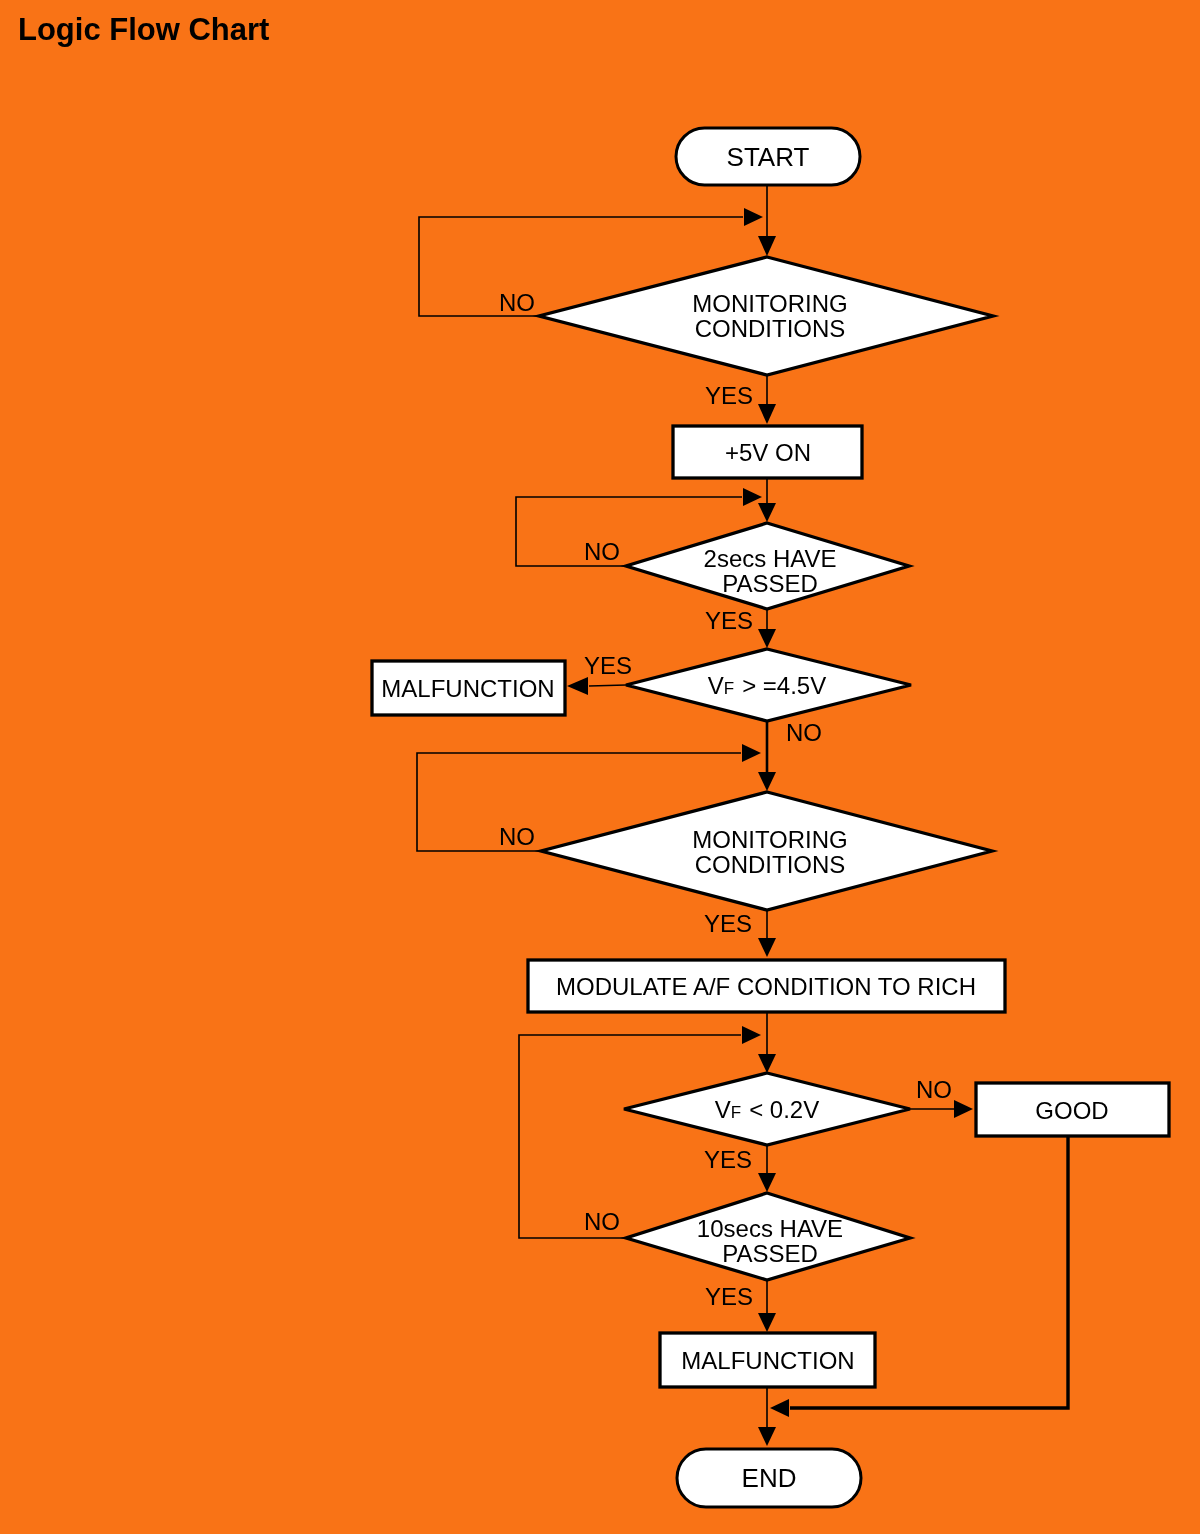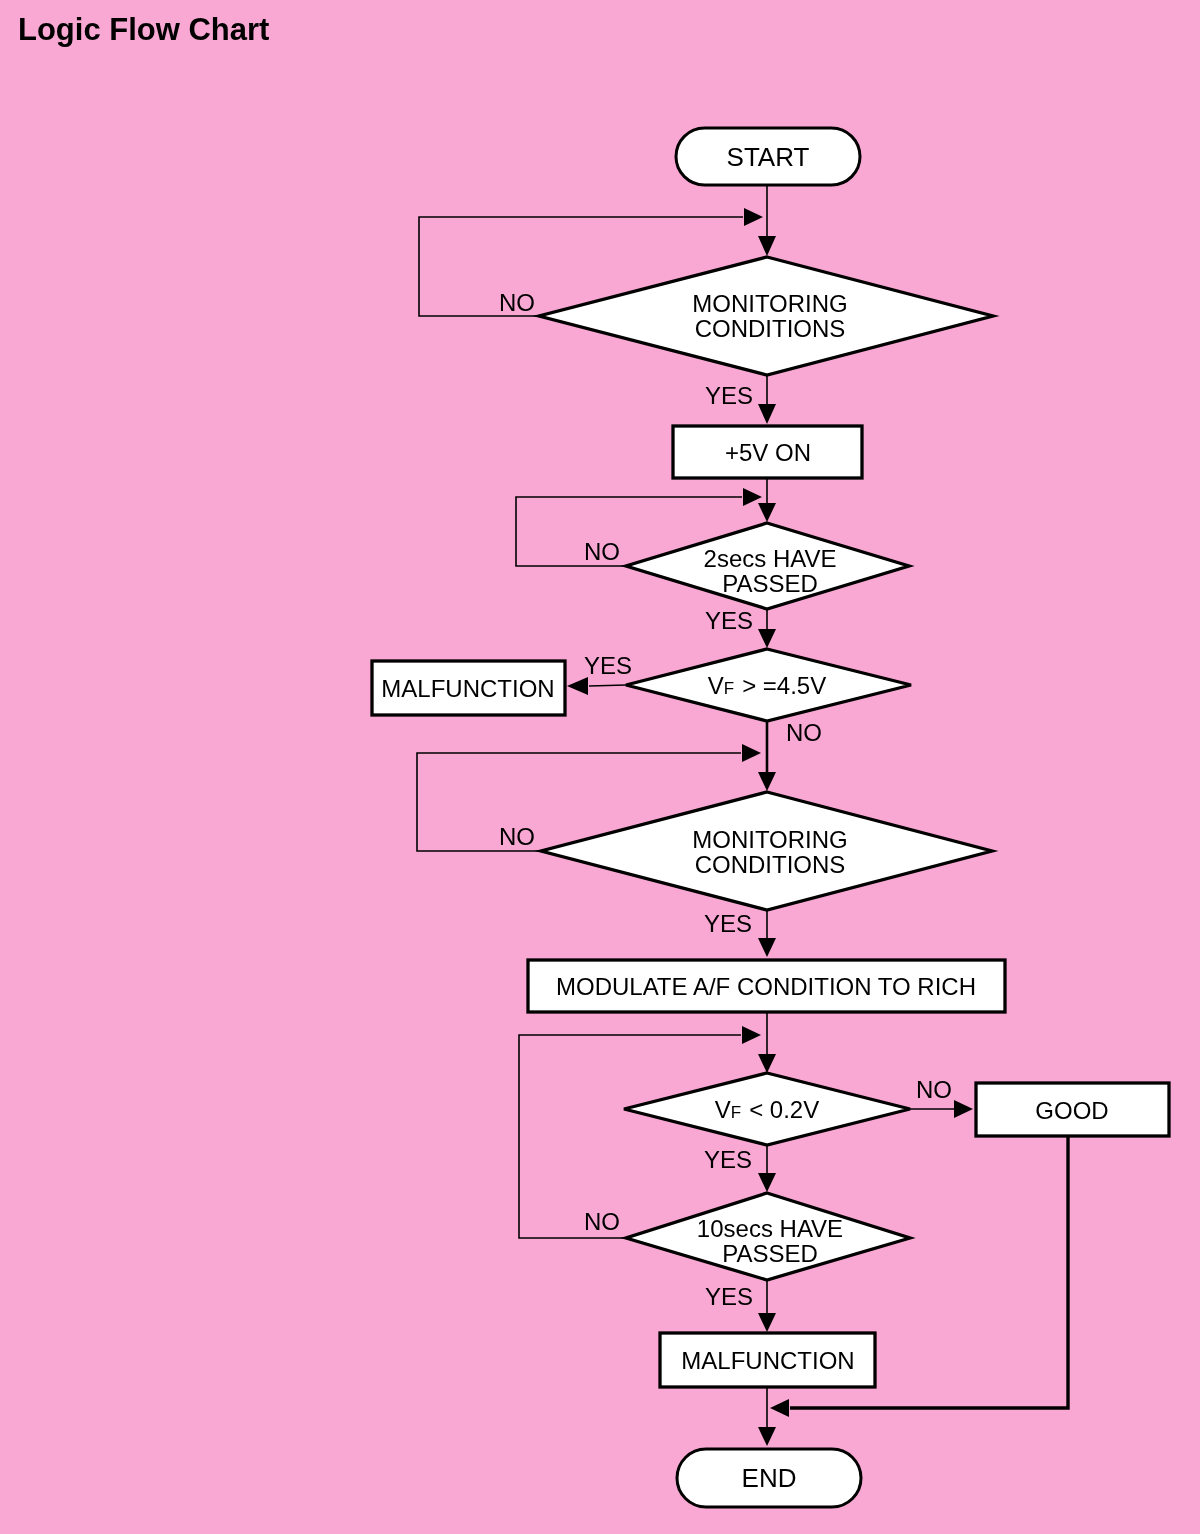--- a/index.html
+++ b/index.html
@@ -1,16 +1,16 @@
 <!DOCTYPE html>
 <html><head>
 <meta charset="utf-8">
 <style>
   html,body{margin:0;padding:0;background:#ffffff;}
-  .page{width:1200px;height:1534px;background:#f9a8d4;position:relative;overflow:hidden;}
+  .page{width:1200px;height:1534px;background:#f97316;position:relative;overflow:hidden;}
   svg{display:block;}
   svg text{font-family:"Liberation Sans","DejaVu Sans",sans-serif;fill:#000000;white-space:pre;}
   .title-text{font-size:31px;font-weight:bold;}
   .node-label{font-size:24px;}
   .terminator-label{font-size:26px;}
   .edge-label{font-size:24px;}
   .sub-label{font-size:17px;}
   .shape{fill:#ffffff;stroke:#000000;stroke-width:3.3;}
   .stadium{fill:#ffffff;stroke:#000000;stroke-width:3;}
   .edge{fill:none;stroke:#000000;stroke-width:1.6;}

